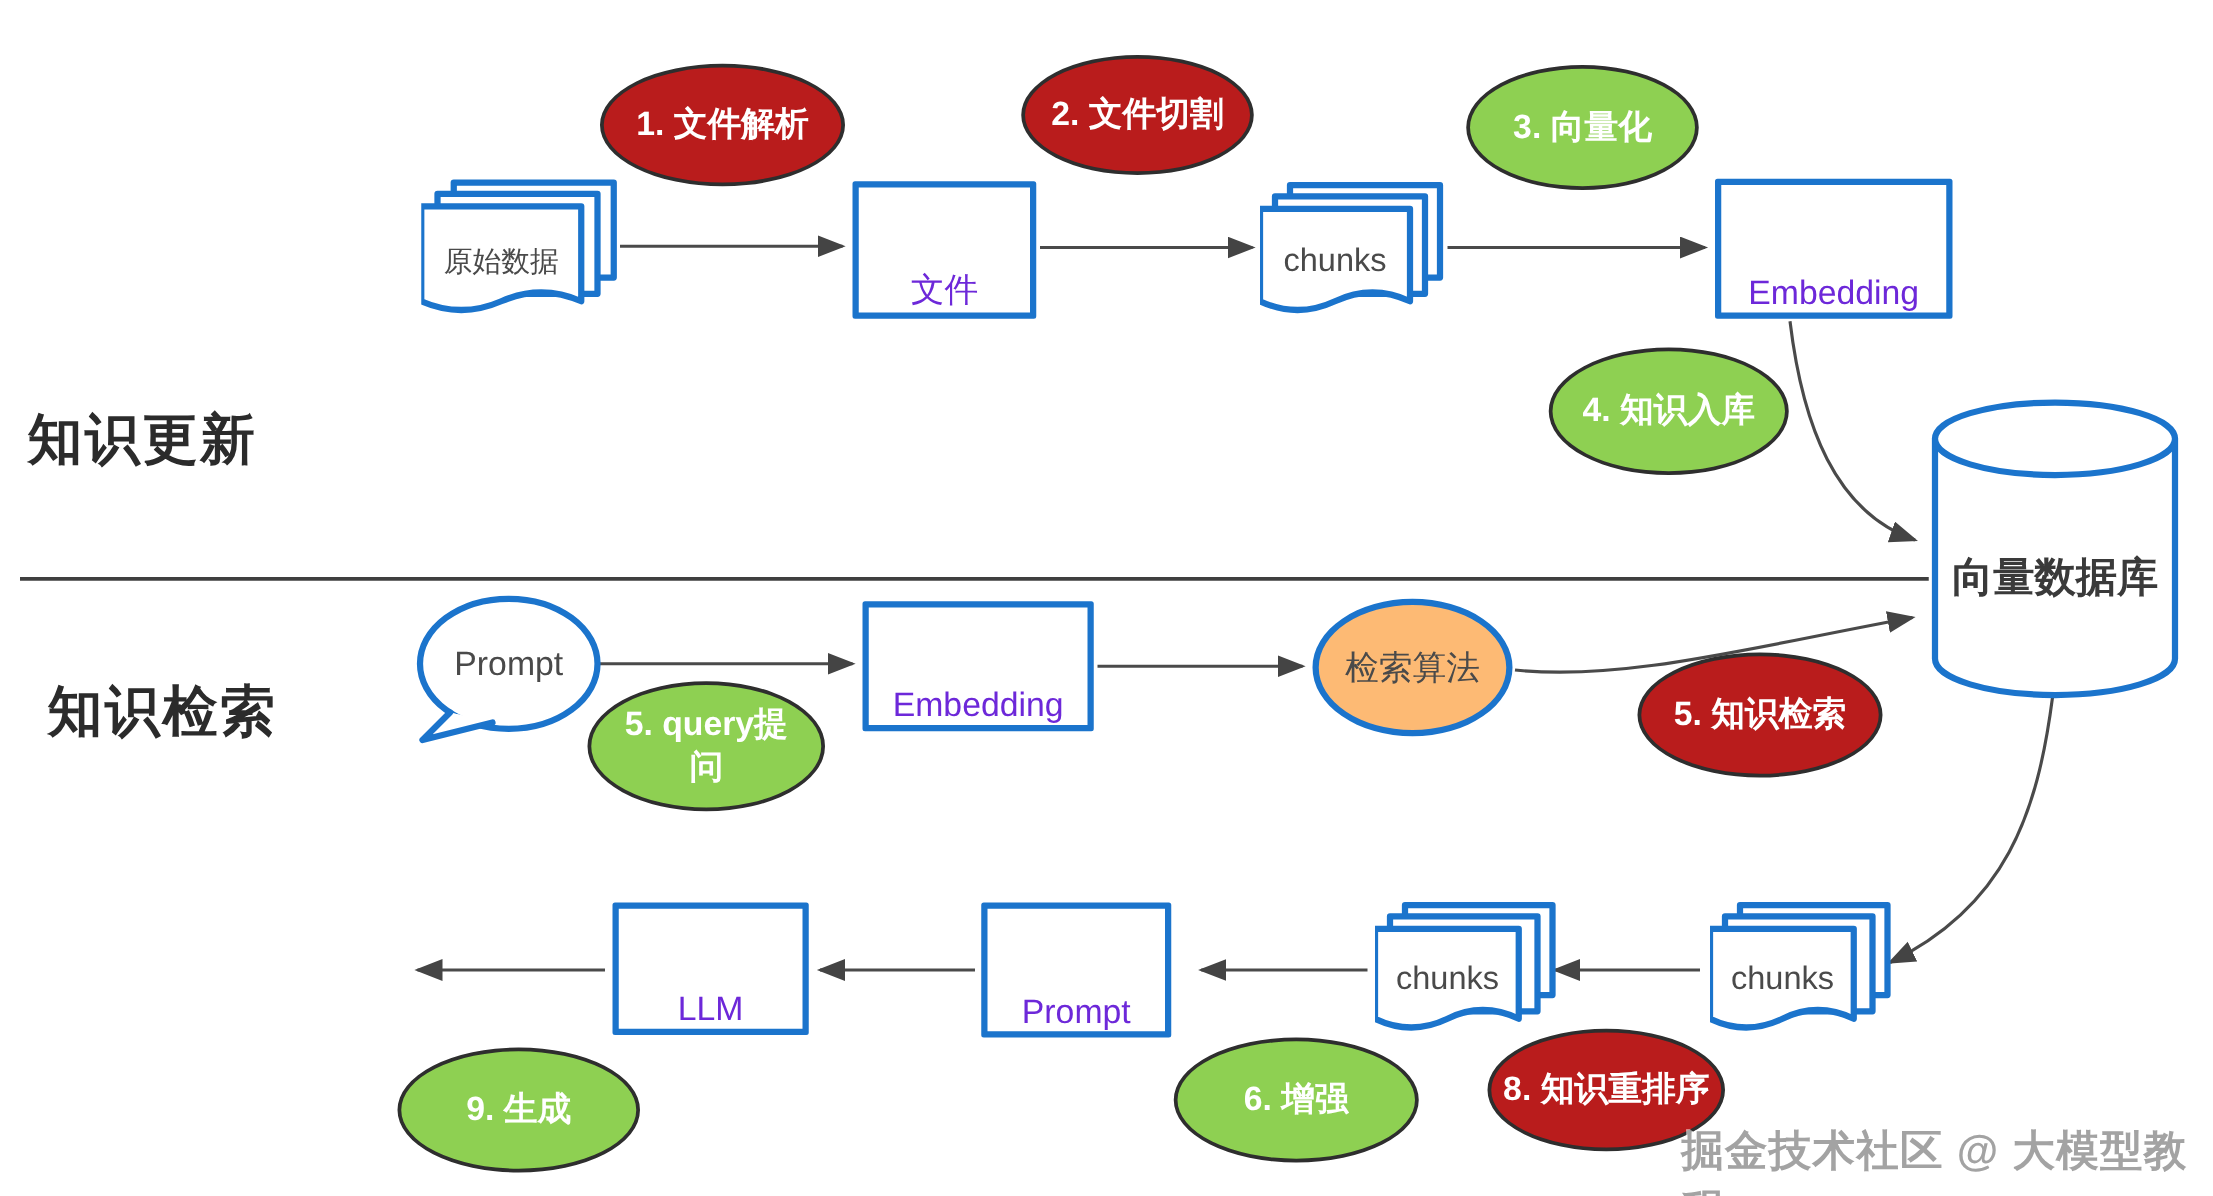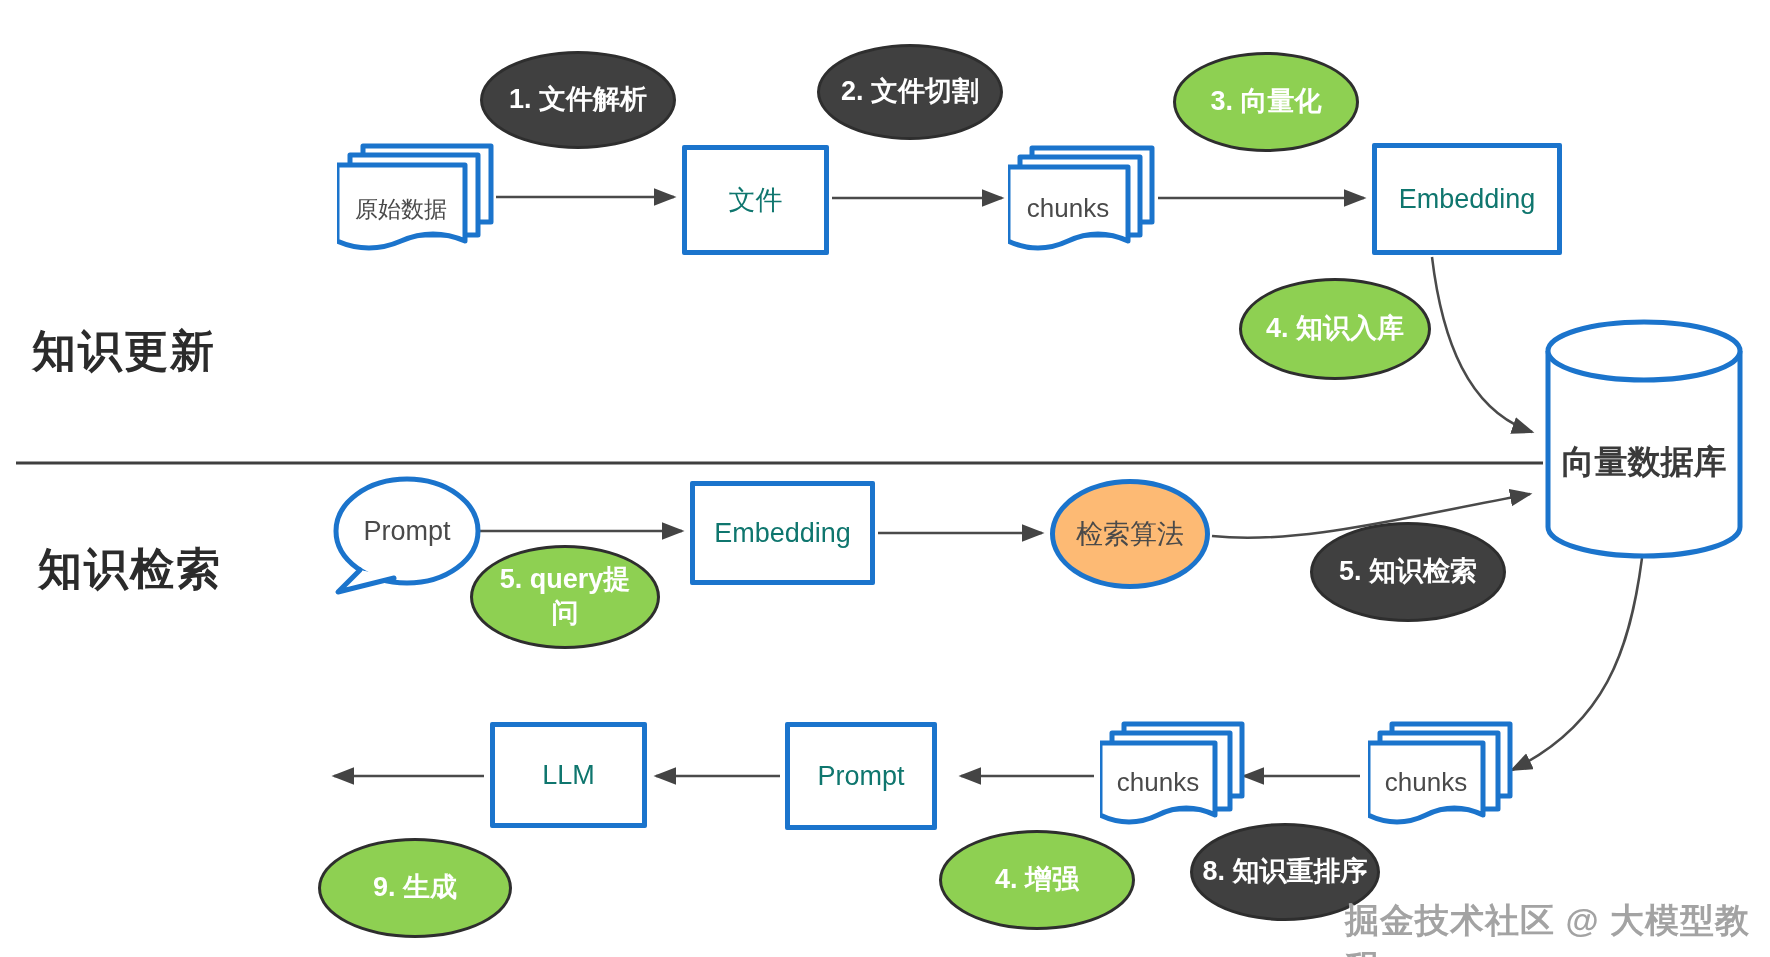--- a/index.html
+++ b/index.html
@@ -3,30 +3,30 @@
 <meta charset="utf-8">
 <style>
   html,body{margin:0;padding:0;background:#fff;}
   #stage{
     position:relative;width:1770px;height:957px;background:#fff;overflow:hidden;
     font-family:"Liberation Sans",sans-serif;
   }
   .abs{position:absolute;}
   .box{
     position:absolute;background:#fff;border:5px solid #1b74cc;border-radius:2px;
-    display:flex;align-items:center;justify-content:center;
-    font-size:27px;color:#0f766e;box-sizing:border-box;
+    display:flex;align-items:flex-end;justify-content:center;
+    font-size:27px;color:#6d28d9;box-sizing:border-box;
   }
   .oval{
     position:absolute;border-radius:50%;border:3px solid #2e2e2e;
     display:flex;align-items:center;justify-content:center;text-align:center;
     color:#ffffff;font-weight:bold;font-size:27px;box-sizing:border-box;
     line-height:1.25;
   }
-  .oval.blue{background:#404040;}
+  .oval.blue{background:#b91c1c;}
   .oval.green{background:#8ed052;}
   .oval .narrow{max-width:150px;display:inline-block;}
   .ellipse{
     position:absolute;background:#fdba74;border:5px solid #1b74cc;border-radius:50%;
     display:flex;align-items:center;justify-content:center;
     font-size:27px;color:#4a4a4a;box-sizing:border-box;
   }
   .section-label{
     position:absolute;font-size:44px;font-weight:bold;color:#2b2b2b;letter-spacing:2px;
   }
@@ -66,21 +66,21 @@
     <path d="M878,533 L1042,533" stroke="#4a4a4a" stroke-width="2.5" fill="none" marker-end="url(#arr)"></path>
     <path d="M1212,536 C1300,545 1400,518 1530,494" stroke="#4a4a4a" stroke-width="2.5" fill="none" marker-end="url(#arr)"></path>
 
     <path d="M1642,558 C1630,650 1605,725 1512,770" stroke="#4a4a4a" stroke-width="2.5" fill="none" marker-end="url(#arr)"></path>
     <path d="M1360,776 L1244,776" stroke="#4a4a4a" stroke-width="2.5" fill="none" marker-end="url(#arr)"></path>
     <path d="M1094,776 L961,776" stroke="#4a4a4a" stroke-width="2.5" fill="none" marker-end="url(#arr)"></path>
     <path d="M780,776 L656,776" stroke="#4a4a4a" stroke-width="2.5" fill="none" marker-end="url(#arr)"></path>
     <path d="M484,776 L334,776" stroke="#4a4a4a" stroke-width="2.5" fill="none" marker-end="url(#arr)"></path>
   </svg>
 
-  <div class="section-label" style="left:32px;top:322px;">知识更新</div>
+  <div class="section-label" style="left:22px;top:322px;">知识更新</div>
   <div class="section-label" style="left:38px;top:540px;">知识检索</div>
 
   <svg class="abs" style="left:337px;top:143px;" width="158" height="120">
     <rect class="stack-page" x="26" y="3" width="128" height="76"></rect>
     <rect class="stack-page" x="13" y="12" width="128" height="80"></rect>
     <path class="stack-page" transform="translate(0,22)" d="M0,0 L128,0 L128,76 Q96,62 64,76 Q32,90 0,76 Z"></path>
     <text class="stack-text" x="64" y="74" text-anchor="middle" font-size="23">原始数据</text>
   </svg>
 
   <div class="box" style="left:682px;top:145px;width:147px;height:110px;">
@@ -155,21 +155,21 @@
   <div class="oval green" style="left:470px;top:545px;width:190px;height:104px;">
       <span class="narrow">5. query提问</span>
     </div>
   <div class="oval blue" style="left:1310px;top:522px;width:196px;height:100px;">
       <span>5. 知识检索</span>
     </div>
   <div class="oval blue" style="left:1190px;top:823px;width:190px;height:98px;">
       <span>8. 知识重排序</span>
     </div>
   <div class="oval green" style="left:939px;top:830px;width:196px;height:100px;">
-      <span>4. 增强</span>
+      <span>6. 增强</span>
     </div>
   <div class="oval green" style="left:318px;top:838px;width:194px;height:100px;">
       <span>9. 生成</span>
     </div>
 
   <div class="watermark" style="left:1345px;top:898px;">掘金技术社区 @ 大模型教程</div>
 
 </div>
 
 </body></html>

